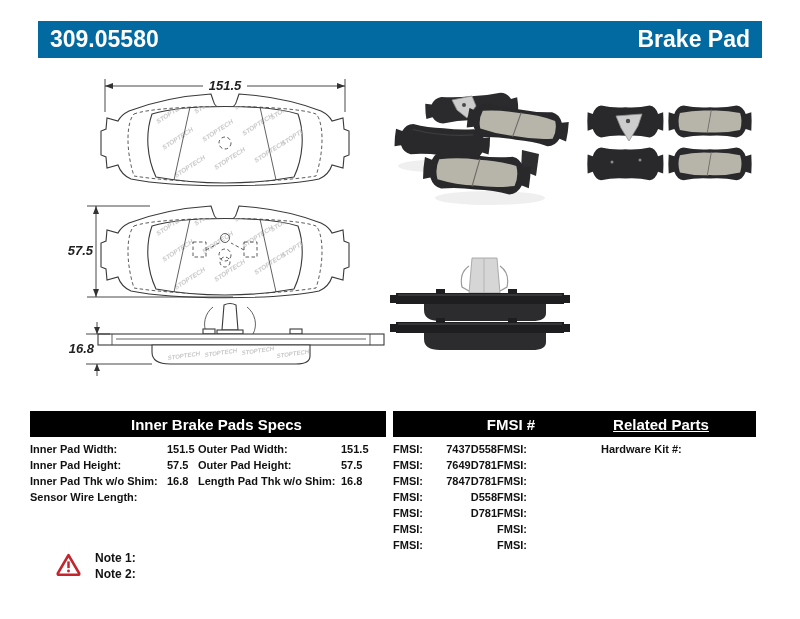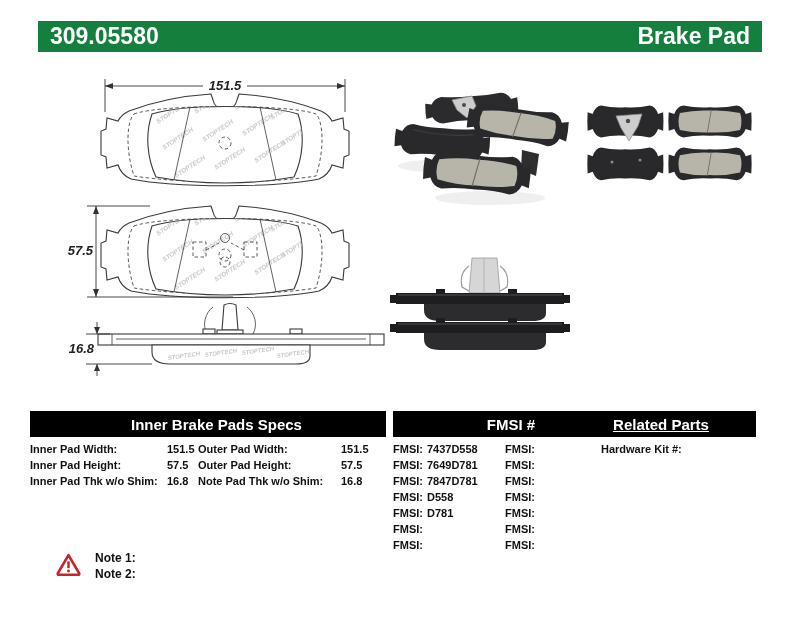--- a/index.html
+++ b/index.html
@@ -1,36 +1,36 @@
 <!DOCTYPE html>
 <html><head>
 <meta charset="utf-8">
 <style>
   html,body{margin:0;padding:0;background:#fff;}
   .page{position:relative;width:800px;height:619px;background:#fff;overflow:hidden;
         font-family:"Liberation Sans","DejaVu Sans",sans-serif;color:#111;}
-  .hdr{position:absolute;left:38px;top:21px;width:724px;height:31px;background:#15803d;color:#fff;
+  .hdr{position:absolute;left:38px;top:21px;width:724px;height:37px;background:#0369a1;color:#fff;
        display:flex;justify-content:space-between;align-items:center;padding:0 12px;
        box-sizing:border-box;font-size:23px;font-weight:bold;}
   .gfx{position:absolute;left:0;top:0;}
   .bar{position:absolute;top:411px;height:26px;background:#000;color:#fff;font-weight:bold;
        font-size:15px;display:flex;align-items:center;justify-content:center;}
   .bar.split span{flex:1;text-align:center;padding-left:17px;}
   #bar-specs{left:30px;width:356px;}
   #bar-fmsi{left:393px;width:236px;}
   #bar-related{left:566px;width:190px;text-decoration:underline;}
   .col{position:absolute;top:441px;font-size:11px;font-weight:bold;}
   .row{display:flex;height:16px;line-height:16px;}
   .lab{text-align:left;}
   .inner-col{left:30px;}  .inner-col .lab{width:133px;}
   .outer-col{left:198px;} .outer-col .lab{width:139px;}
   .val{margin-left:4px;}
   .fmsi-col{left:393px;}
   .fmsi-row{display:flex;height:16px;line-height:16px;}
-  .fmsi-cell{width:112px;display:flex;}
+  .fmsi-cell{width:104px;display:flex;justify-content:space-between;}
   .rel-col{left:601px;}
   .notes{position:absolute;left:95px;top:550px;font-size:12px;font-weight:bold;}
   .note-line{height:16px;line-height:16px;display:flex;}
   .warn{position:absolute;left:56px;top:553px;}
   svg text.dim{font-size:13px;font-weight:bold;font-style:italic;fill:#222;
                font-family:"Liberation Sans",sans-serif;}
   svg text.wm{font-size:6.5px;font-weight:bold;font-style:italic;fill:#c8c8c8;
               font-family:"Liberation Sans",sans-serif;}
   svg text.wms{font-size:6px;font-weight:bold;font-style:italic;fill:#c8c8c8;
               font-family:"Liberation Sans",sans-serif;}
@@ -225,33 +225,37 @@
       <span class="val">151.5</span>
     </div>
     <div class="row">
       <span class="lab">Inner Pad Height:</span>
       <span class="val">57.5</span>
     </div>
     <div class="row">
       <span class="lab">Inner Pad Thk w/o Shim:</span>
       <span class="val">16.8</span>
     </div>
+    <div class="row">
+      <span class="lab">Sensor Wire Length:</span>
+      <span class="val"></span>
+    </div>
   </div>
 
   <div class="col outer-col">
     <div class="row">
       <span class="lab">Outer Pad Width:</span>
       <span class="val">151.5</span>
     </div>
     <div class="row">
       <span class="lab">Outer Pad Height:</span>
       <span class="val">57.5</span>
     </div>
     <div class="row">
-      <span class="lab">Note Pad Thk w/o Shim:</span>
+      <span class="lab">Length Pad Thk w/o Shim:</span>
       <span class="val">16.8</span>
     </div>
   </div>
 
   <div class="col fmsi-col">
     <div class="fmsi-row">
       <span class="fmsi-cell">
           <span>FMSI:</span>
           <span class="val">7437D558</span>
         </span>

